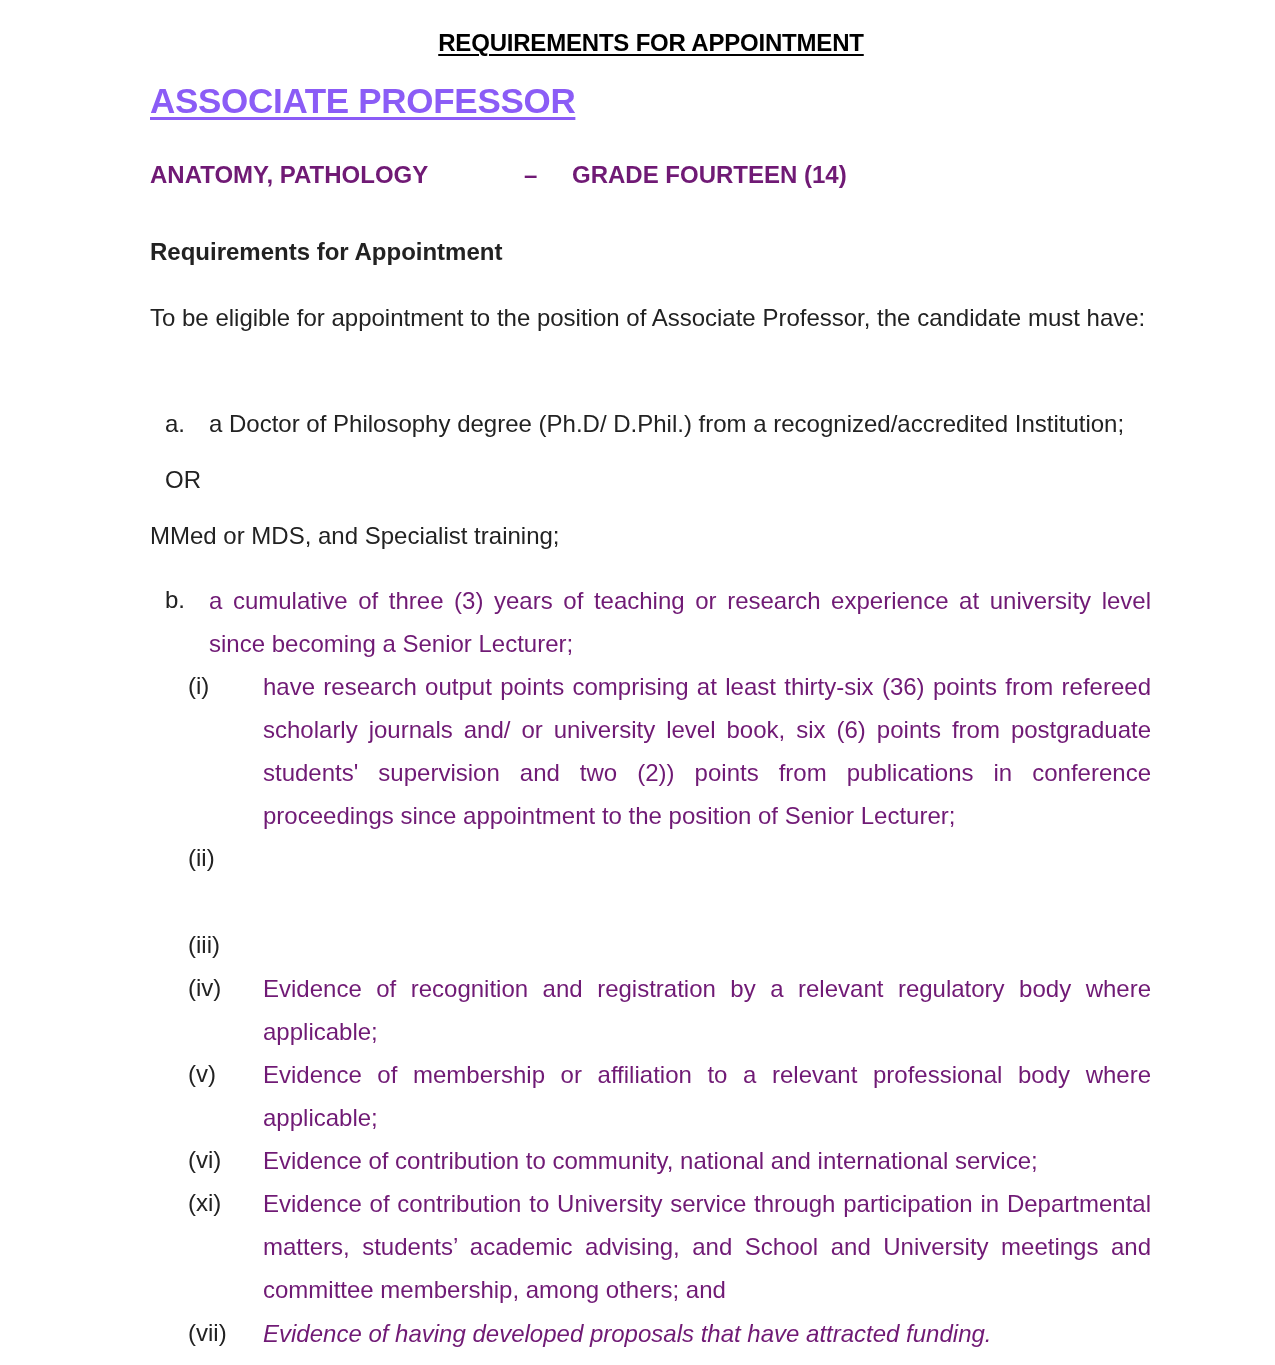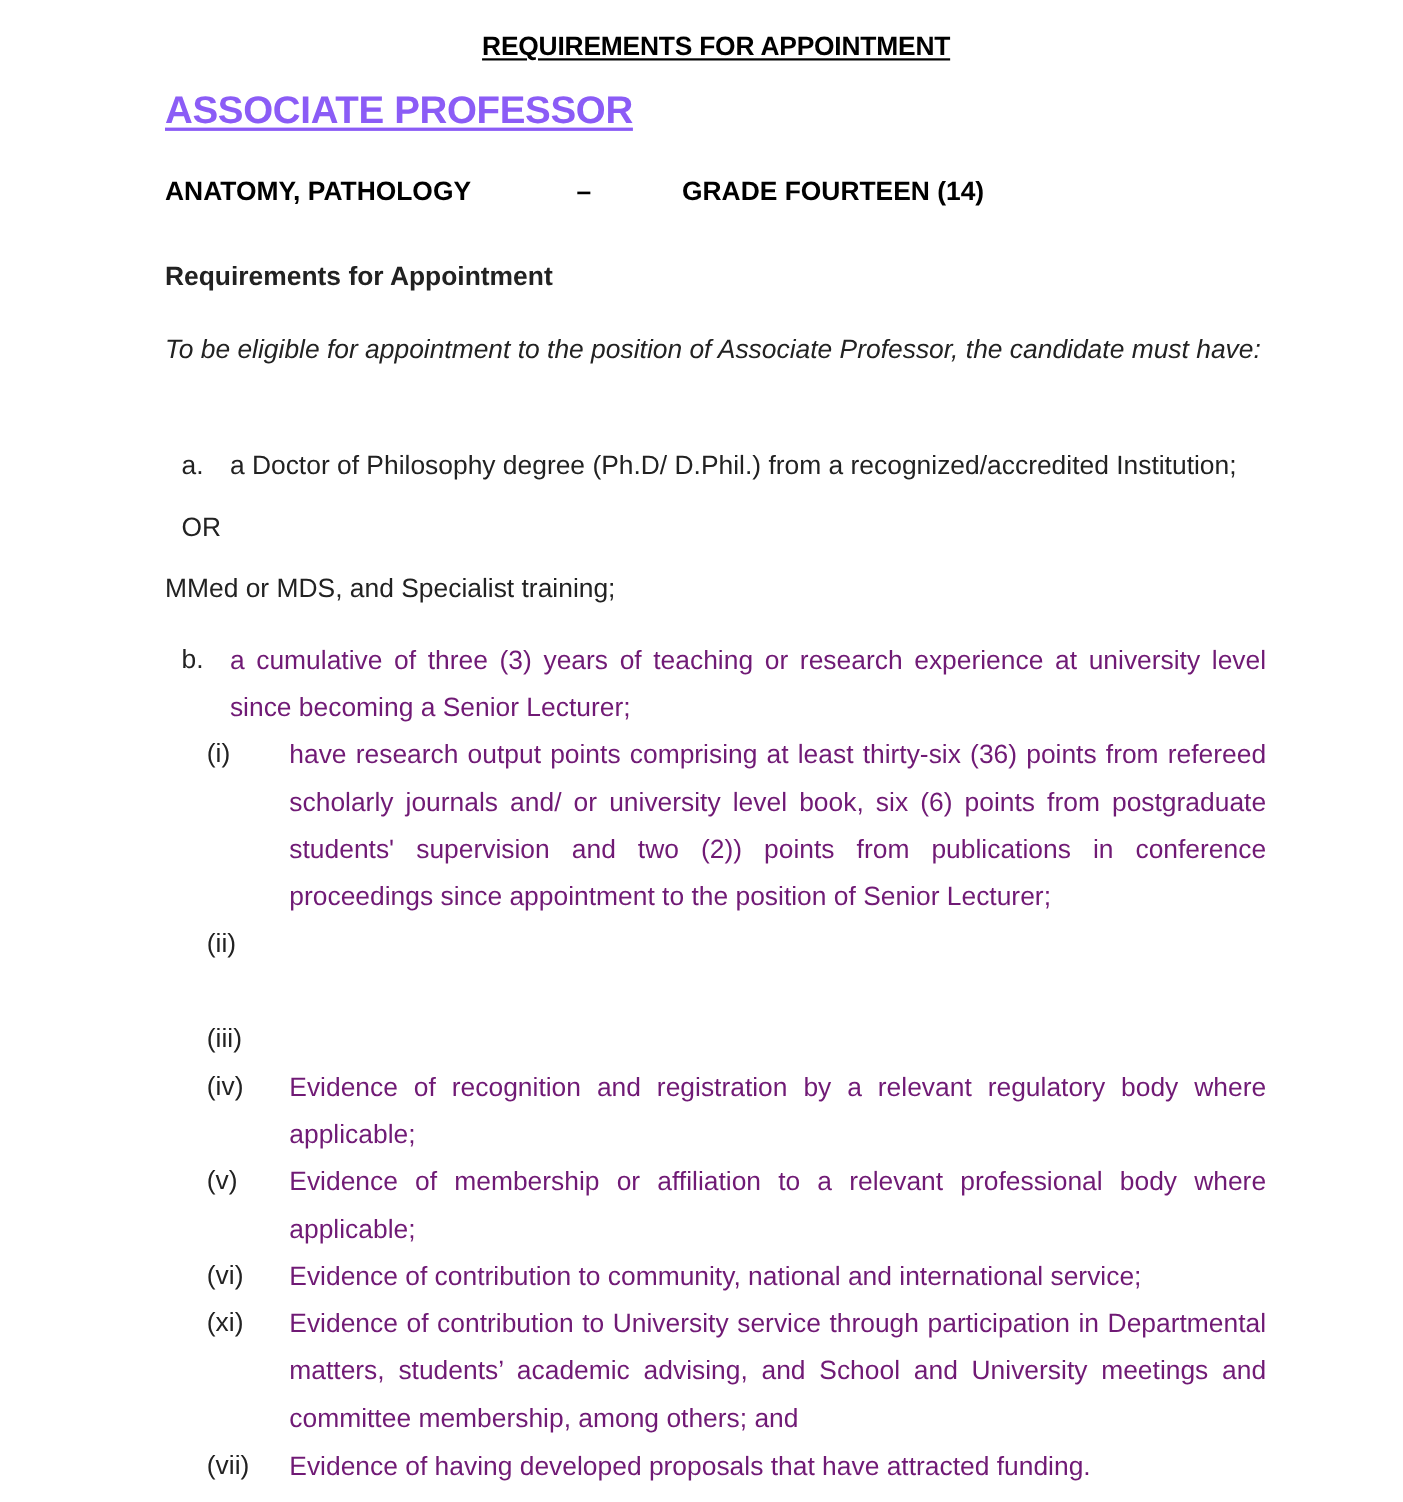--- a/index.html
+++ b/index.html
@@ -40,21 +40,21 @@
       text-decoration: underline;
       text-underline-offset: 4px;
       text-decoration-thickness: 3px;
       color: #8b5cf6;
       letter-spacing: -0.3px;
     }
     .dept-line {
       top: 161px;
       font-weight: bold;
       font-size: 24px;
-      color: #000000;
+      color: #701a75;
     }
     .section-heading {
       left: 150px; top: 238px;
       font-weight: bold;
       font-size: 24px;
       color: #222;
     }
     .body-text {
       font-size: 24px;
       color: #222;
@@ -80,25 +80,25 @@
 <body>
 
 <div class="page">
 
   <div class="abs doc-header">REQUIREMENTS FOR APPOINTMENT</div>
 
   <div class="abs position-title">ASSOCIATE PROFESSOR</div>
 
   <div class="abs dept-line" style="left:150px;">ANATOMY, PATHOLOGY</div>
   <div class="abs dept-line" style="left:524px;">–</div>
-  <div class="abs dept-line" style="left:620px;text-align:center;">GRADE FOURTEEN (14)</div>
+  <div class="abs dept-line" style="left:572px;text-align:center;">GRADE FOURTEEN (14)</div>
 
   <div class="abs section-heading">Requirements for Appointment</div>
 
-  <div class="abs body-text para" style="top:296px;font-style:italic;">To be eligible for appointment to the position of Associate Professor, the candidate must have:</div>
+  <div class="abs body-text para" style="top:296px;">To be eligible for appointment to the position of Associate Professor, the candidate must have:</div>
 
   <div class="abs item-label" style="left:165px; top:410px;">a.</div>
   <div class="abs body-text" style="left:209px; top:410px;">a Doctor of Philosophy degree (Ph.D/ D.Phil.) from a recognized/accredited Institution;</div>
 
   <div class="abs body-text" style="left:165px; top:466px;">OR</div>
 
   <div class="abs body-text" style="left:150px; top:522px;">MMed or MDS, and Specialist training;</div>
 
   <div class="abs item-label" style="left:165px; top:586px;">b.</div>
   <div class="abs item-text" style="left:209px; top:579px; width:942px;">a cumulative of three (3) years of teaching or research experience at university level since becoming a Senior Lecturer;</div>
@@ -116,15 +116,15 @@
   <div class="abs item-label" style="left:188px; top:1060px;">(v)</div>
   <div class="abs item-text" style="left:263px; top:1053px; width:888px;">Evidence of membership or affiliation to a relevant professional body where applicable;</div>
 
   <div class="abs item-label" style="left:188px; top:1146px;">(vi)</div>
   <div class="abs item-text" style="left:263px; top:1139px; width:888px;">Evidence of contribution to community, national and international service;</div>
 
   <div class="abs item-label" style="left:188px; top:1189px;">(xi)</div>
   <div class="abs item-text" style="left:263px; top:1182px; width:888px;">Evidence of contribution to University service through participation in Departmental matters, students’ academic advising, and School and University meetings and committee membership, among others; and</div>
 
   <div class="abs item-label" style="left:188px; top:1319px;">(vii)</div>
-  <div class="abs item-text" style="left:263px; top:1312px; width:888px;">Evidence of having developed proposals that have attracted funding.</div>
+  <div class="abs item-text" style="left:263px; top:1312px; width:888px;font-style:italic;">Evidence of having developed proposals that have attracted funding.</div>
 
 </div>
 
 </body></html>

